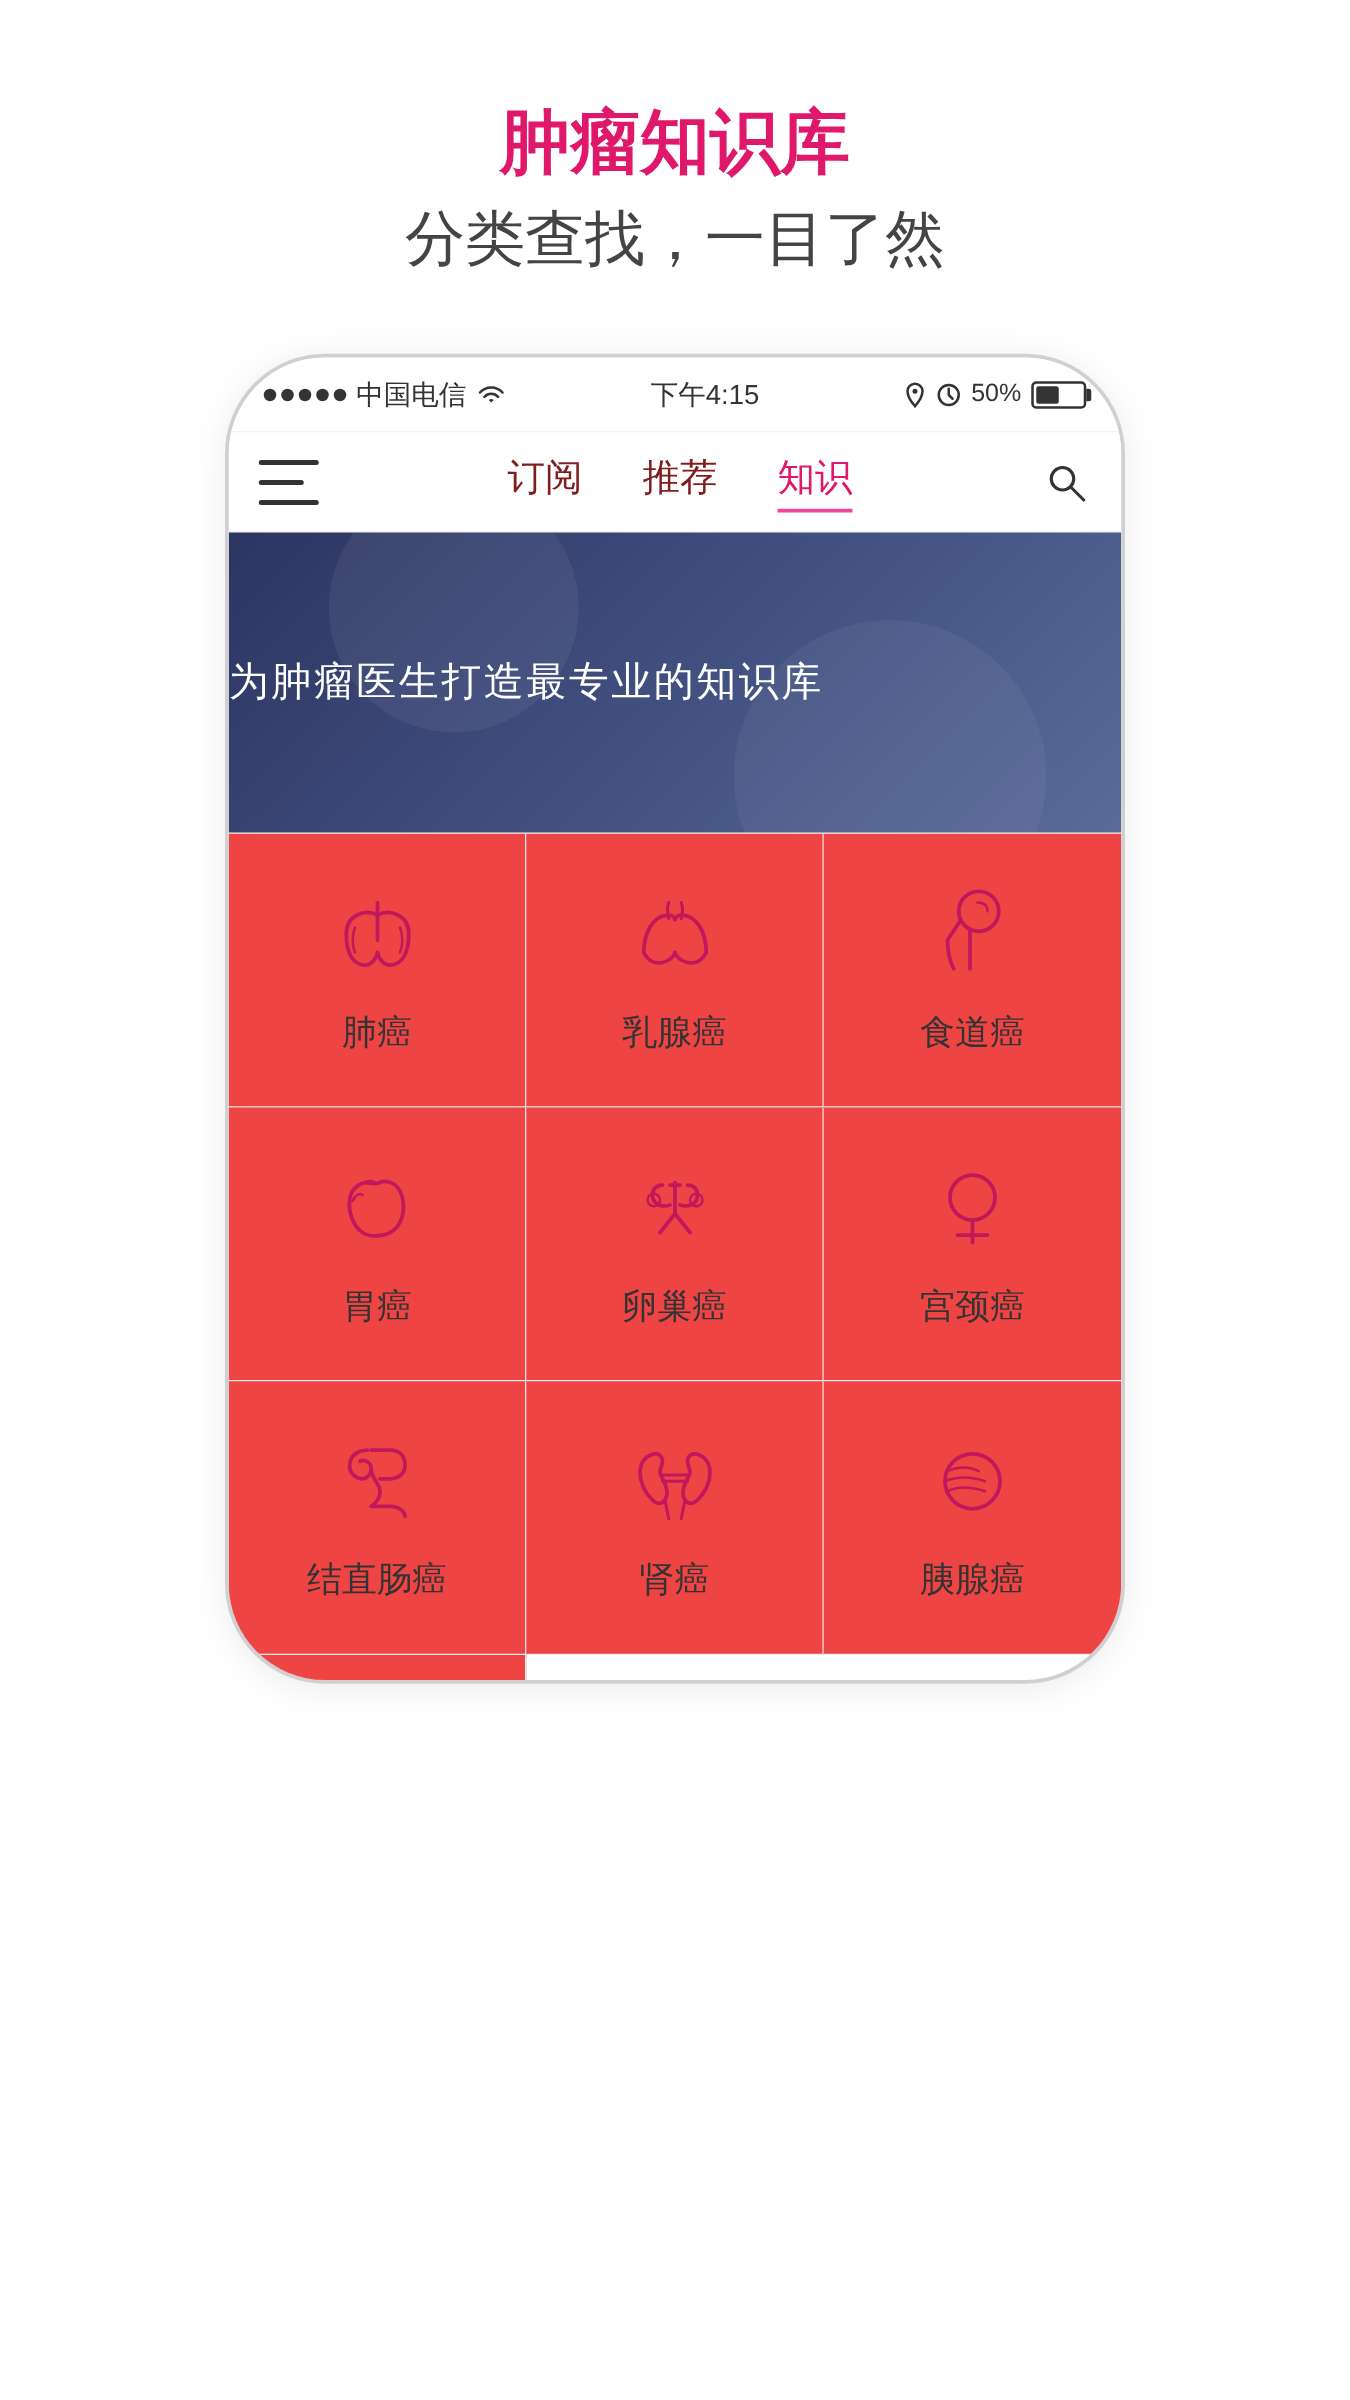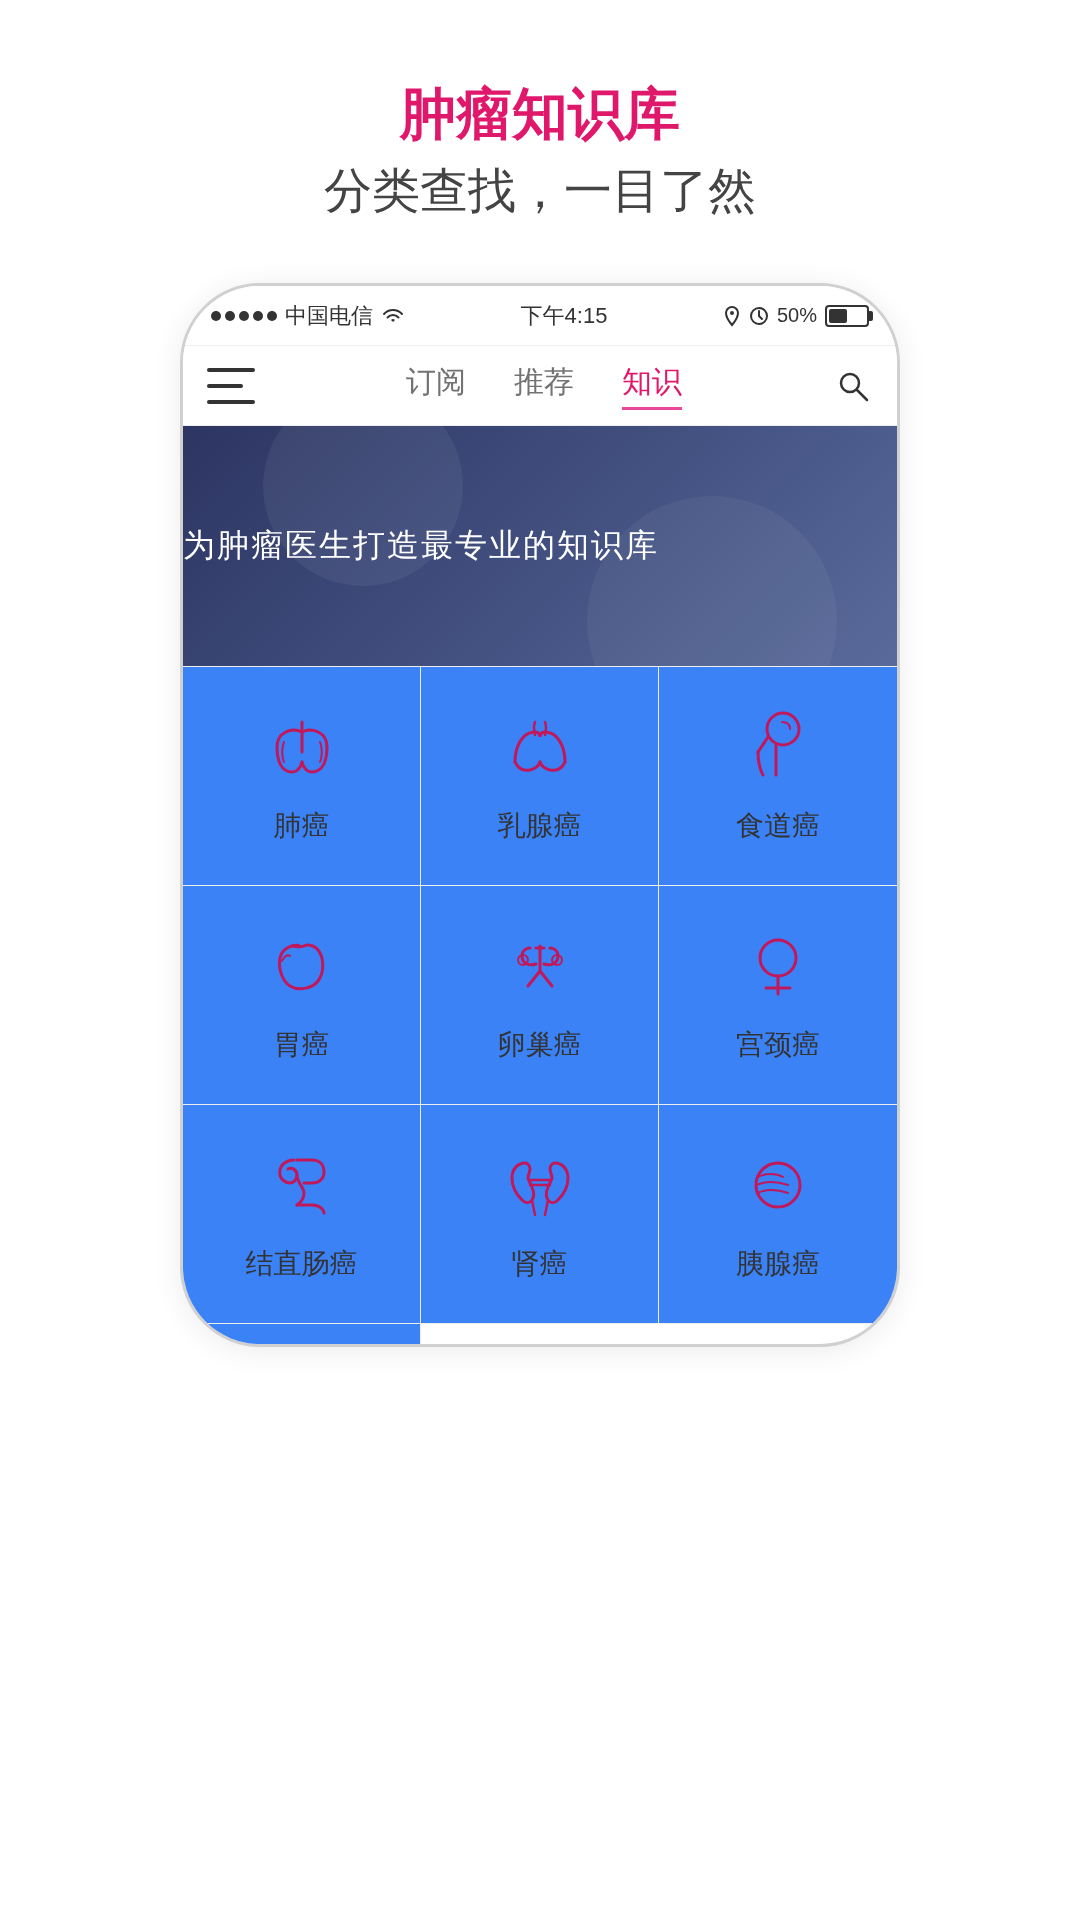--- a/index.html
+++ b/index.html
@@ -136,21 +136,21 @@
     .nav-menu-icon span:last-child { width: 100%; }
 
     .nav-links {
       flex: 1;
       display: flex;
       justify-content: center;
       gap: 48px;
     }
     .nav-link {
       font-size: 30px;
-      color: #737373;
+      color: #7f1d1d;
       cursor: pointer;
       padding-bottom: 4px;
     }
     .nav-link.active {
       color: #e0186c;
       border-bottom: 3px solid #ec4899;
     }
     .nav-search-icon {
       width: 40px;
       height: 40px;
@@ -211,21 +211,21 @@
     }
     .category-item {
       display: flex;
       flex-direction: column;
       align-items: center;
       justify-content: center;
       padding: 40px 20px;
       border-right: 1px solid #eee;
       border-bottom: 1px solid #eee;
       cursor: pointer;
-      background: #3b82f6;
+      background: #ef4444;
     }
     .category-item:nth-child(3n) {
       border-right: none;
     }
     .category-icon {
       width: 80px;
       height: 80px;
       margin-bottom: 20px;
       color: #c0185a;
     }

